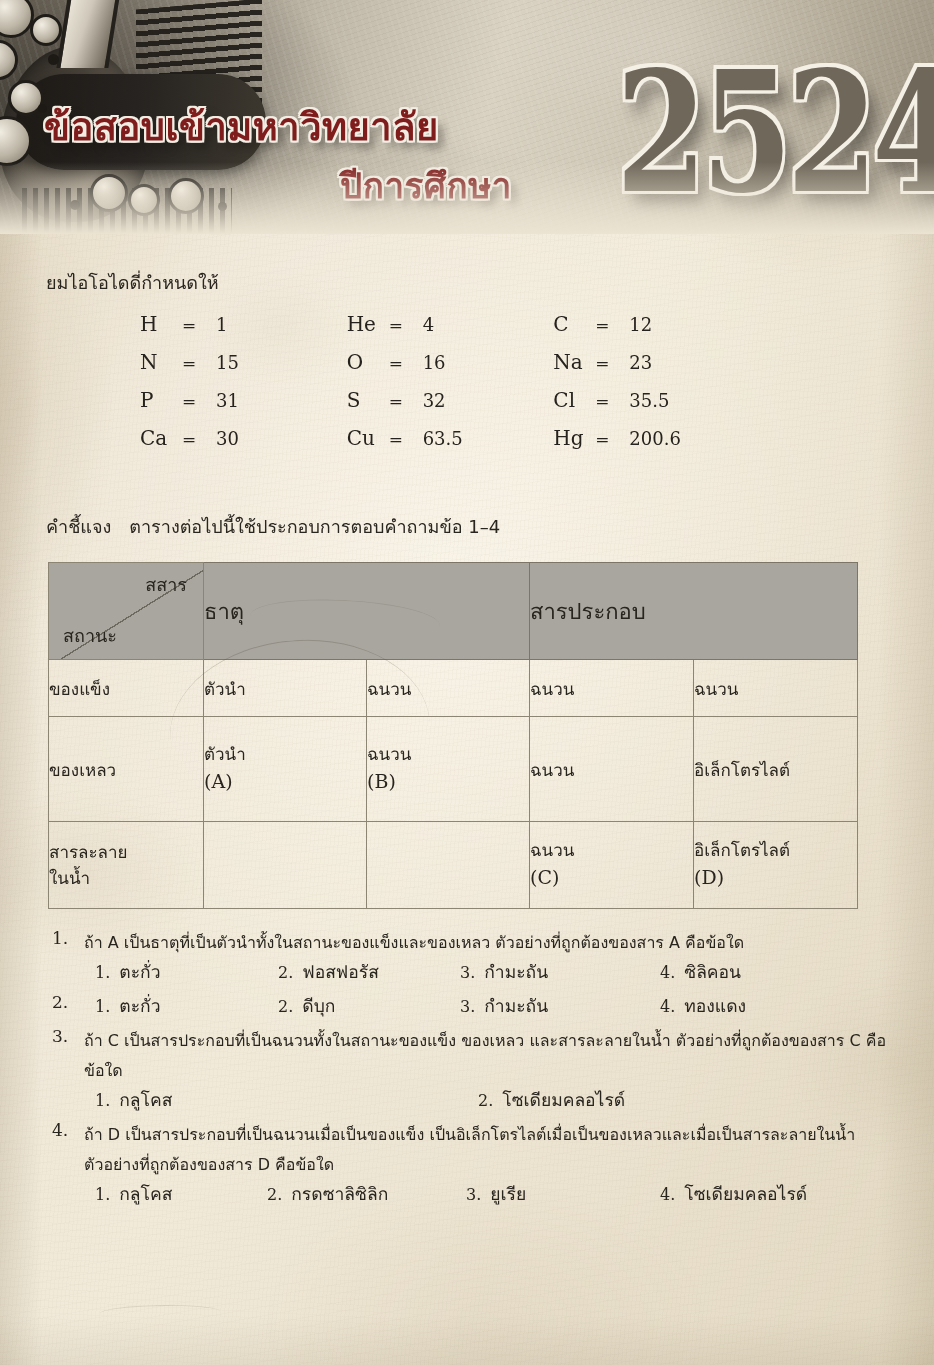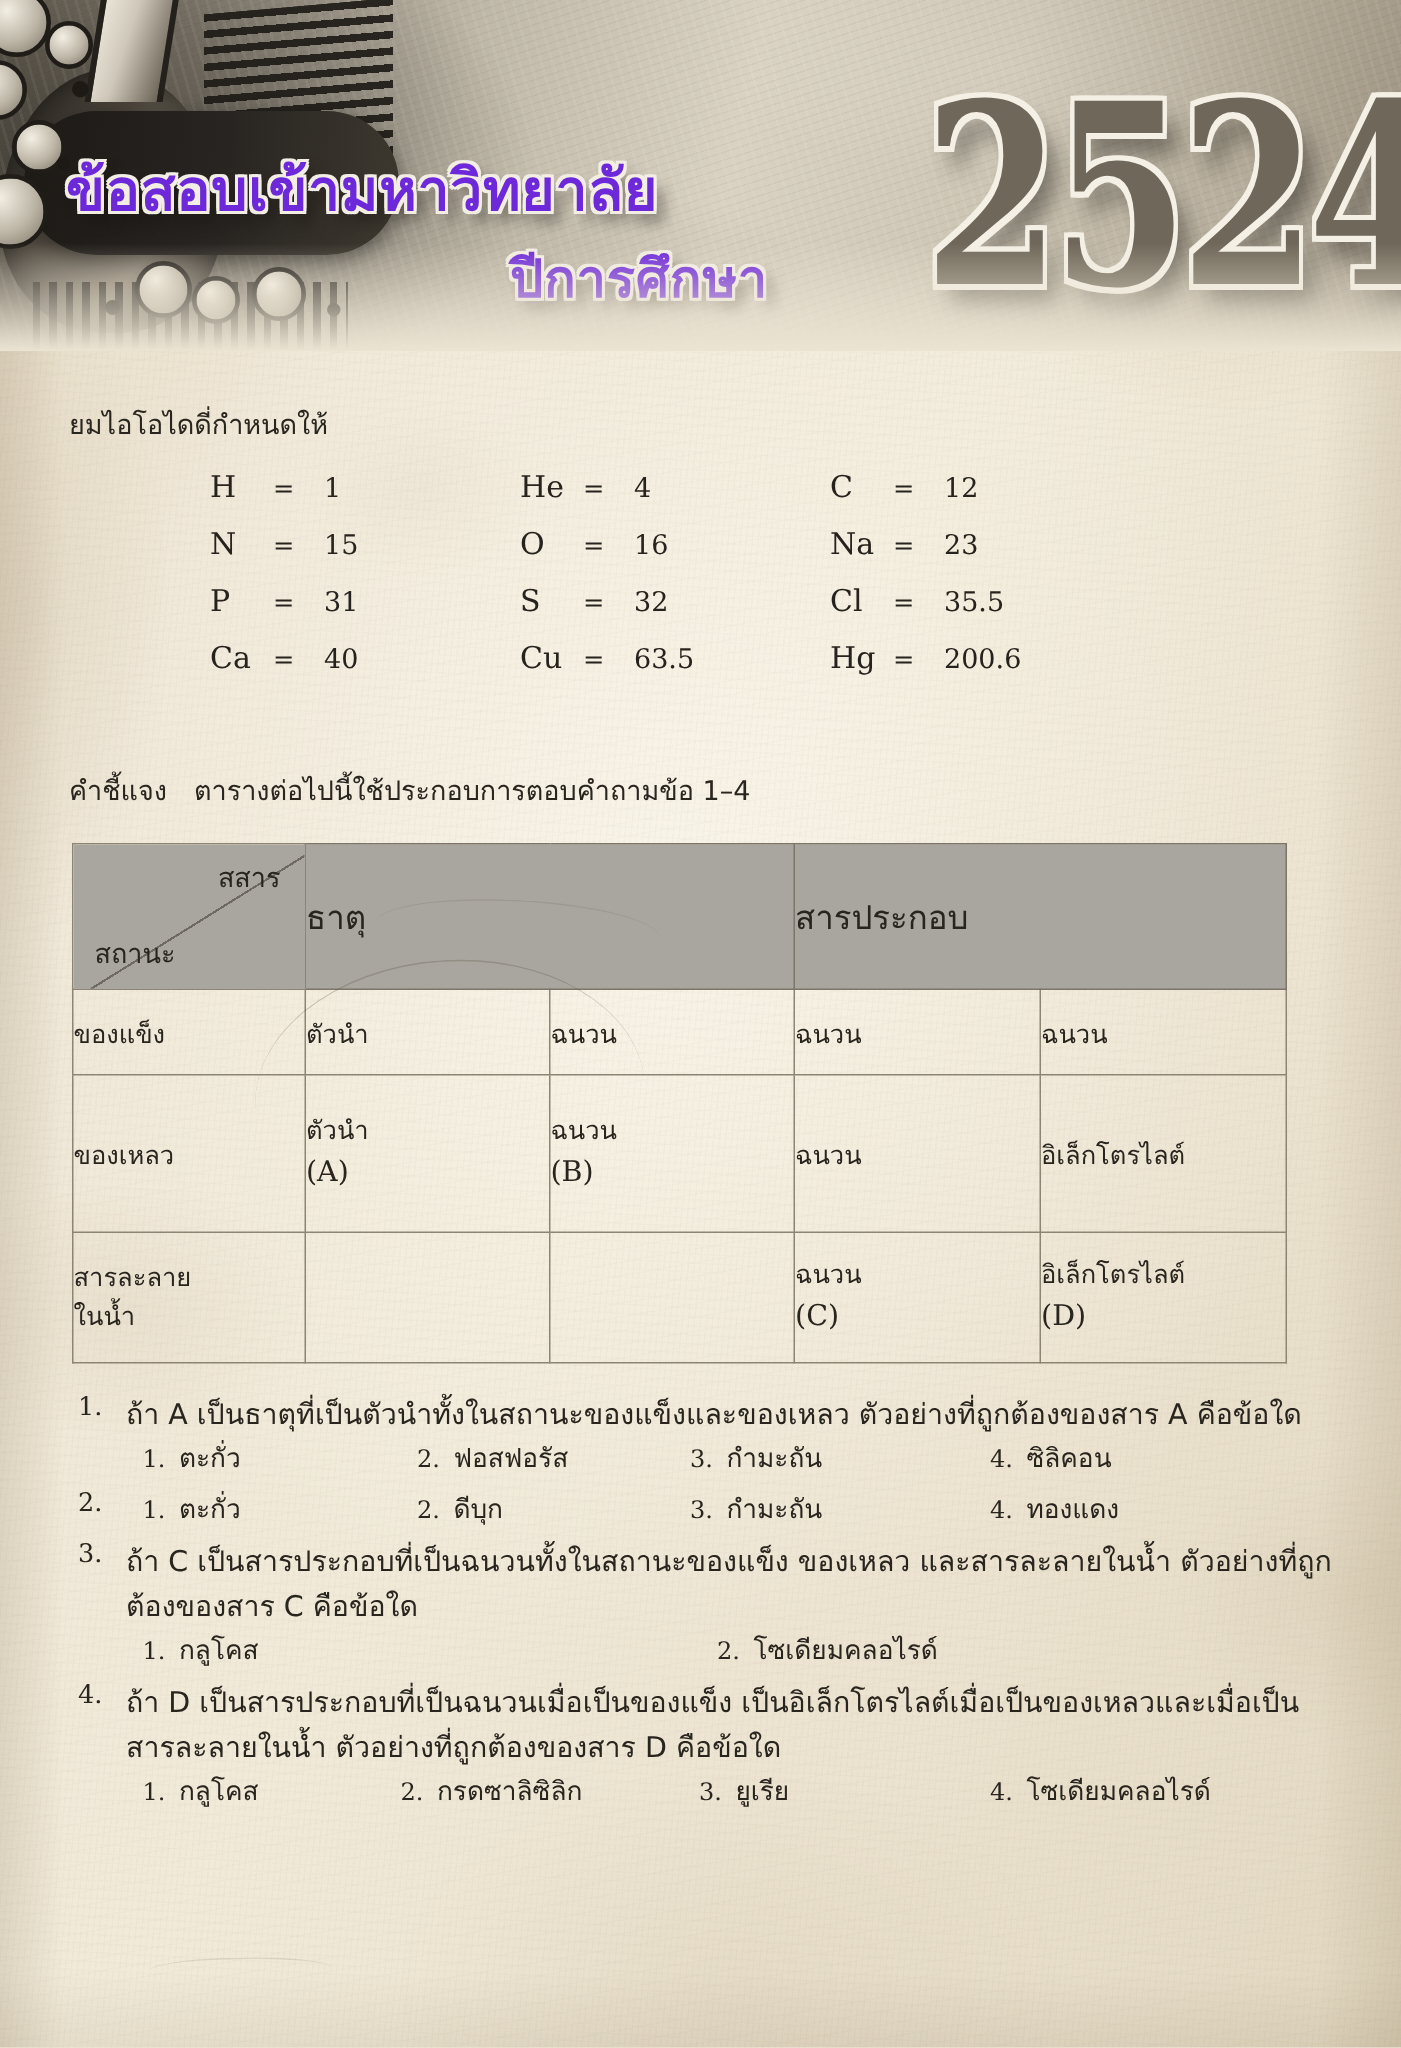--- a/index.html
+++ b/index.html
@@ -147,21 +147,21 @@
     position: absolute;
     border-radius: 50%;
     background: #1d1a16;
   }
 
   
   .hl {
     position: absolute;
     font-family: "DejaVu Sans", sans-serif;
     font-weight: bold;
-    color: #6d28d9;
+    color: #7f1d1d;
     white-space: nowrap;
     letter-spacing: 0.5px;
     text-shadow:
       -2px -2px 0 #f2eee4, 2px -2px 0 #f2eee4,
       -2px  2px 0 #f2eee4, 2px  2px 0 #f2eee4,
        0px -2px 0 #f2eee4, 0px  2px 0 #f2eee4,
       -2px  0px 0 #f2eee4, 2px  0px 0 #f2eee4,
        6px 7px 9px rgba(20,17,13,.55);
   }
   #hl-main {
@@ -310,21 +310,21 @@
   .q-num {
     position: absolute;
     left: 52px;
     font-family: "DejaVu Serif", serif;
     font-size: 17px;
     color: #28241e;
   }
   .q-text {
     margin-left: 84px;
     margin-right: 28px;
-    font-size: 19px;
+    font-size: 16px;
     line-height: 30px;
     color: #28241e;
   }
   .opts {
     position: relative;
     height: 34px;
     margin-left: 0;
   }
   .opts.two { height: 34px; }
   .opt {
@@ -440,21 +440,21 @@
       <div class="mass-cell">
         <span class="mass-sym">Cl</span>
         <span class="mass-eq">=</span>
         <span class="mass-val">35.5</span>
       </div>
     </div>
     <div class="mass-row">
       <div class="mass-cell">
         <span class="mass-sym">Ca</span>
         <span class="mass-eq">=</span>
-        <span class="mass-val">40</span>
+        <span class="mass-val">30</span>
       </div>
       <div class="mass-cell">
         <span class="mass-sym">Cu</span>
         <span class="mass-eq">=</span>
         <span class="mass-val">63.5</span>
       </div>
       <div class="mass-cell">
         <span class="mass-sym">Hg</span>
         <span class="mass-eq">=</span>
         <span class="mass-val">200.6</span>

